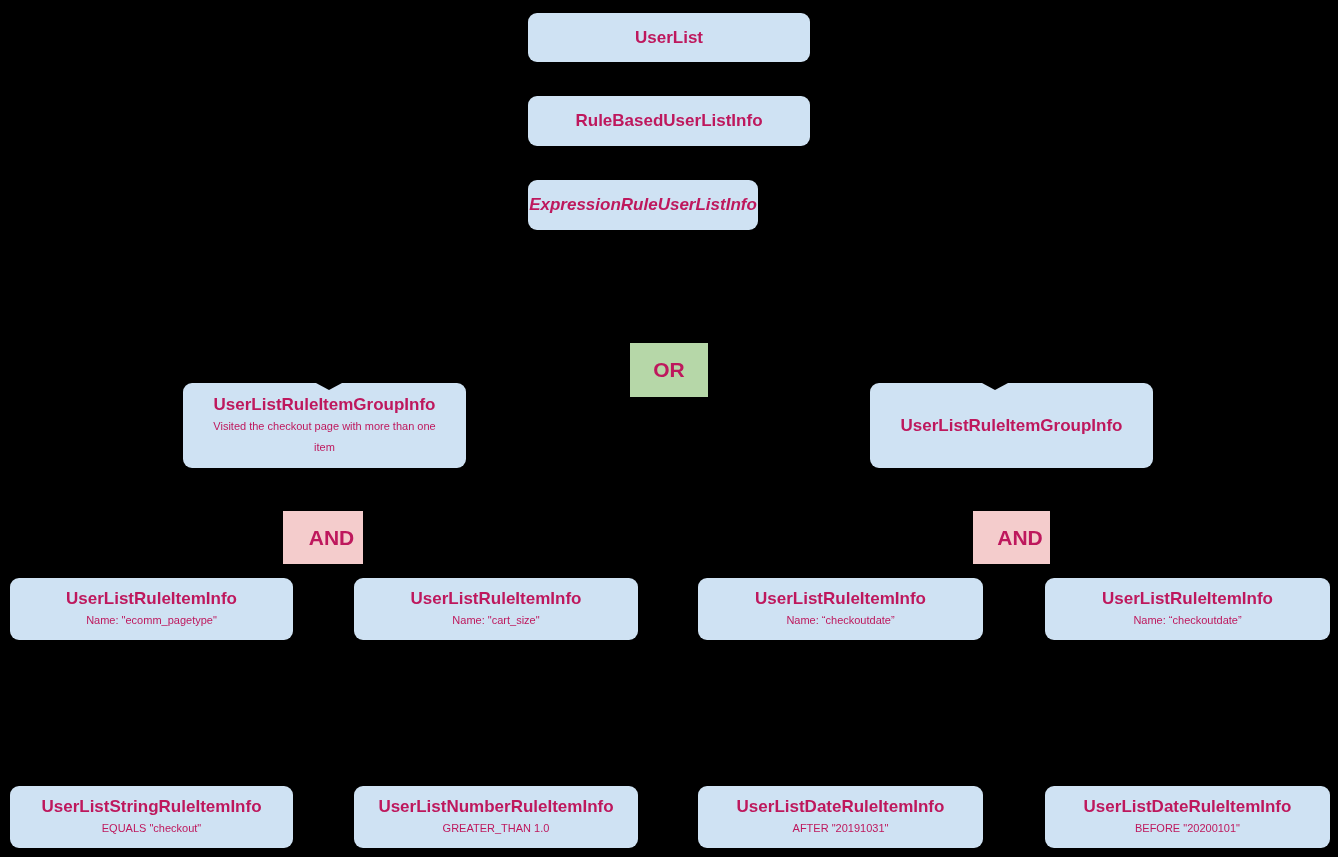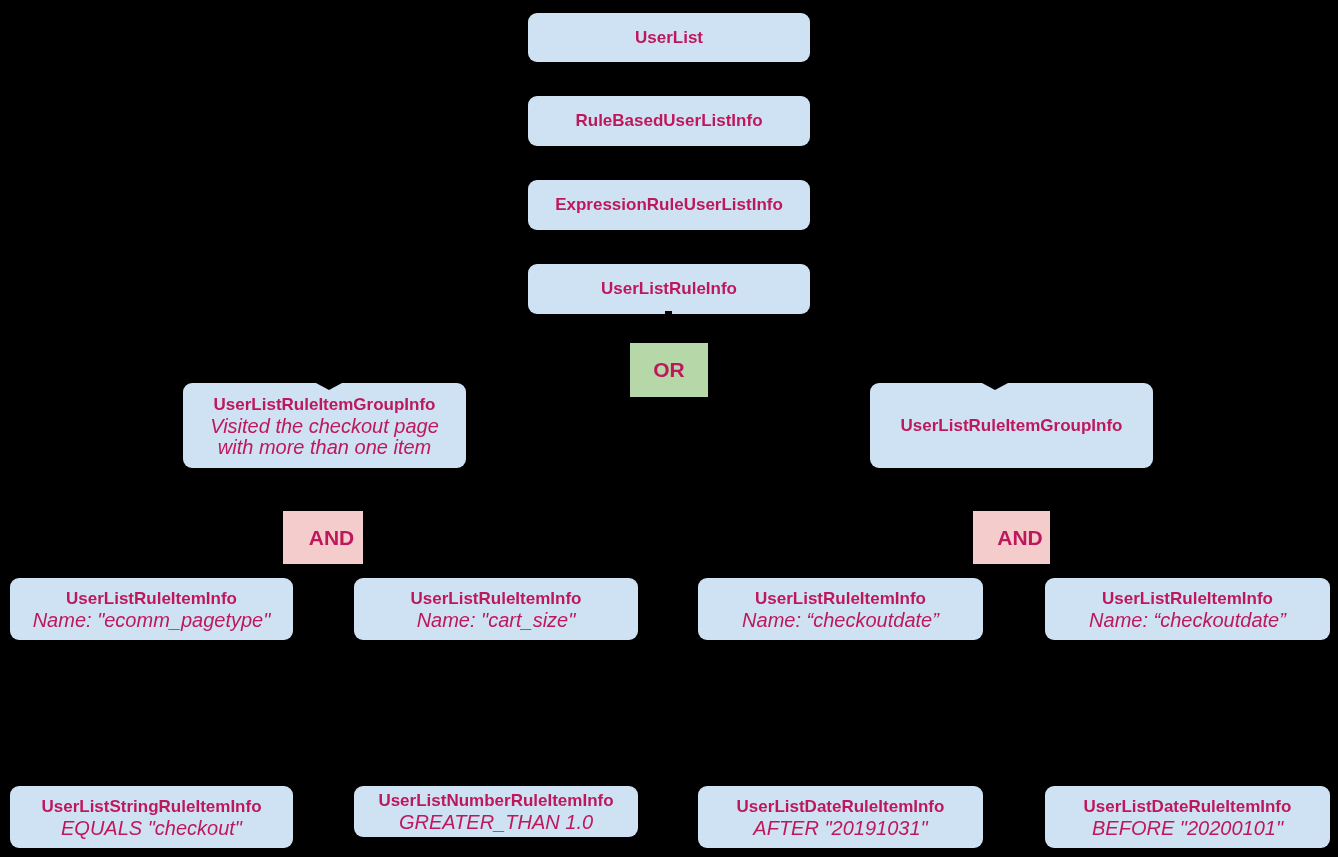--- a/index.html
+++ b/index.html
@@ -38,42 +38,41 @@
   }
   .op-or  { background: #b6d7a8; }
   .op-and { background: #f4cccc; padding-left: 17px; }
   .title {
     font-weight: bold;
     font-size: 17px;
     line-height: 22px;
     white-space: nowrap;
   }
   .subtitle {
-    font-style: italic;
-    font-size: 20px;
+    font-size: 11px;
     line-height: 21px;
   }
   .group .subtitle { width: 244px; }
 
   
   .chain-1 { left: 528px; top: 13px;  width: 282px; height: 49px; }
   .chain-2 { left: 528px; top: 96px;  width: 282px; height: 50px; }
-  .chain-3 { left: 528px; top: 180px; width: 282px; height: 50px; }
+  .chain-3 { left: 528px; top: 180px; width: 230px; height: 50px; font-style: italic; }
   .chain-4 { left: 528px; top: 264px; width: 282px; height: 50px; }
   .or-op   { left: 630px; top: 343px; width: 78px;  height: 54px; }
   .group-left  { left: 183px; top: 383px; width: 283px; height: 85px; }
   .group-right { left: 870px; top: 383px; width: 283px; height: 85px; }
   .and-left  { left: 283px; top: 511px; width: 80px; height: 53px; }
   .and-right { left: 973px; top: 511px; width: 77px; height: 53px; }
   .m1 { left: 10px;   top: 578px; width: 283px; height: 62px; }
   .m2 { left: 354px;  top: 578px; width: 284px; height: 62px; }
   .m3 { left: 698px;  top: 578px; width: 285px; height: 62px; }
   .m4 { left: 1045px; top: 578px; width: 285px; height: 62px; }
   .b1 { left: 10px;   top: 786px; width: 283px; height: 62px; }
-  .b2 { left: 354px;  top: 786px; width: 284px; height: 51px; }
+  .b2 { left: 354px;  top: 786px; width: 284px; height: 62px; }
   .b3 { left: 698px;  top: 786px; width: 285px; height: 62px; }
   .b4 { left: 1045px; top: 786px; width: 285px; height: 62px; }
 
   
   .notch {
     position: absolute;
     top: 0;
     width: 0;
     height: 0;
     border-left: 13px solid transparent;
@@ -97,24 +96,20 @@
 <div id="canvas">
 
   <div class="node chain-1">
     <span class="title">UserList</span>
   </div>
   <div class="node chain-2">
     <span class="title">RuleBasedUserListInfo</span>
   </div>
   <div class="node chain-3">
     <span class="title">ExpressionRuleUserListInfo</span>
-  </div>
-  <div class="node chain-4">
-    <span class="title">UserListRuleInfo</span>
-    <span class="stub"></span>
   </div>
 
   <div class="op op-or or-op">
     <span>OR</span>
   </div>
 
   <div class="node group group-left">
     <span class="notch"></span>
     <span class="title">UserListRuleItemGroupInfo</span>
     <span class="subtitle">Visited the checkout page with more than one item</span>

